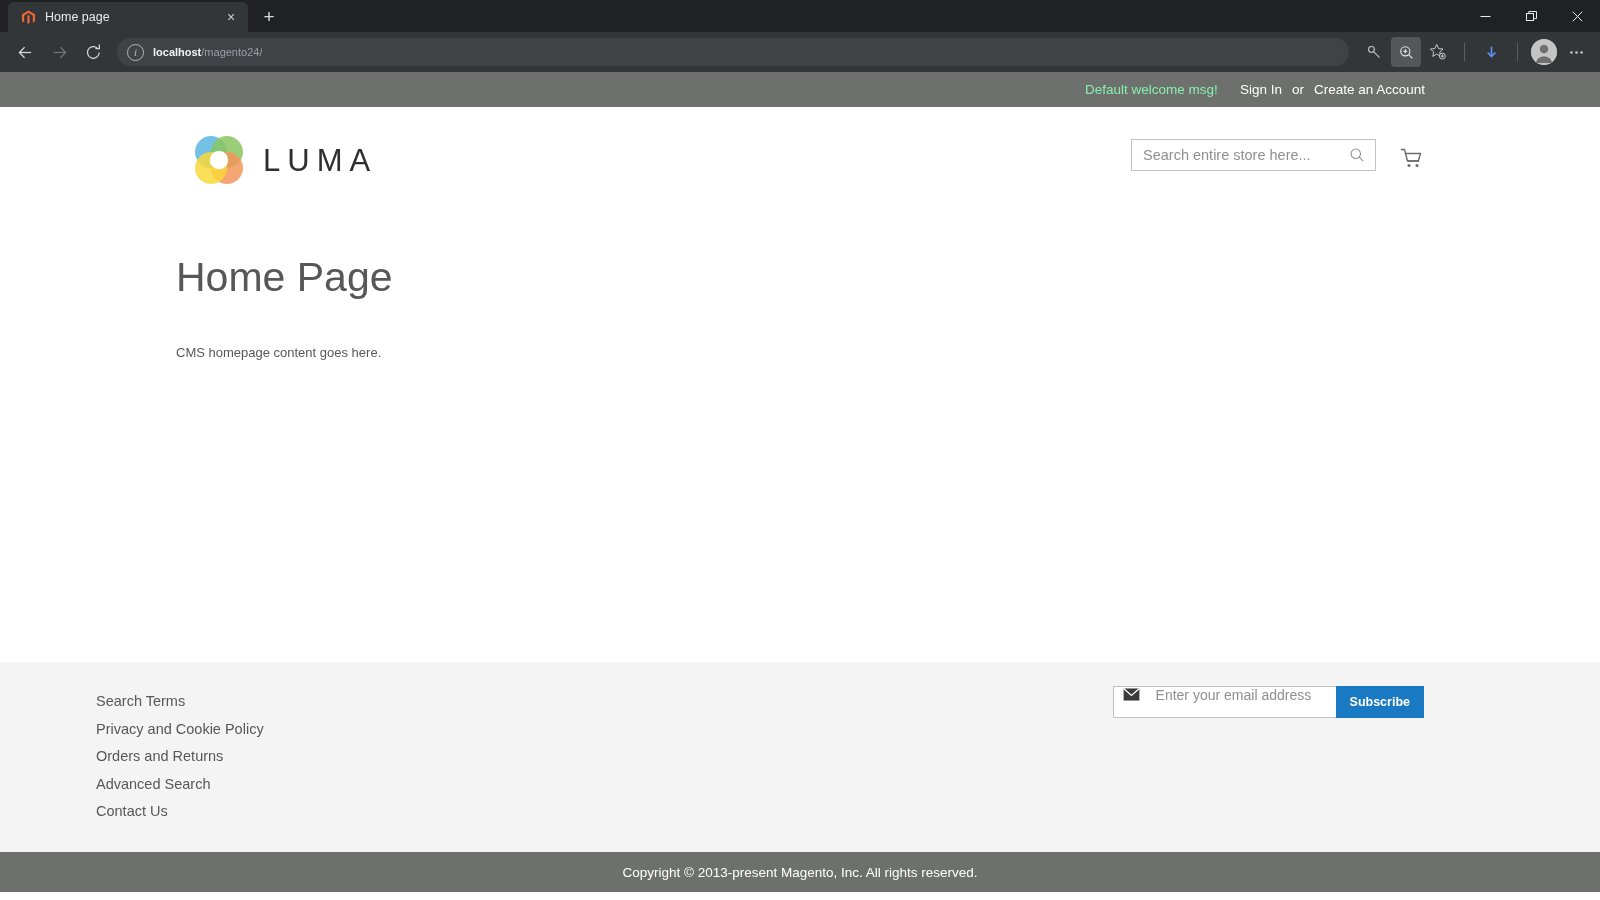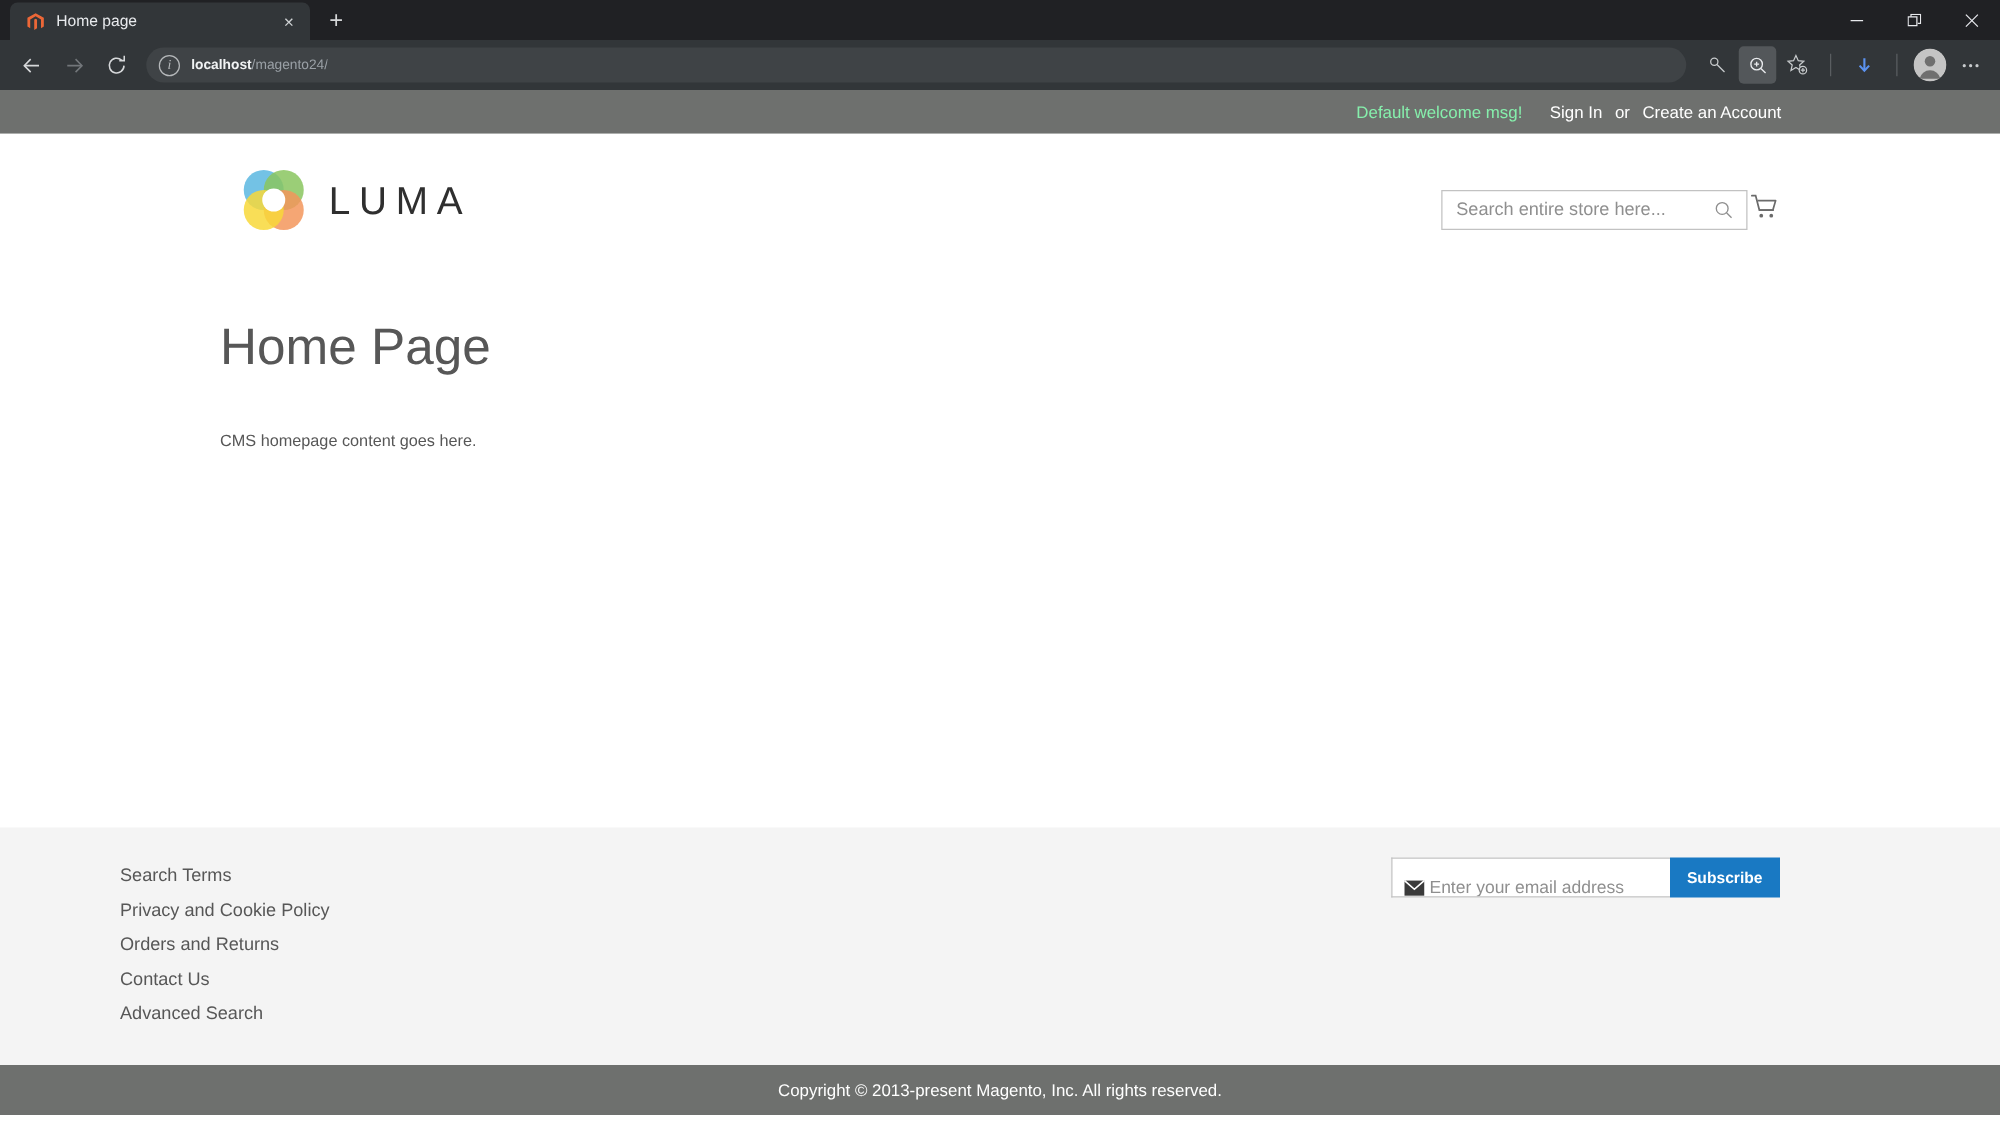--- a/index.html
+++ b/index.html
@@ -152,21 +152,21 @@
     display: flex; align-items: center; gap: 18px;
   }
   .logo-mark { width: 52px; height: 52px; flex: none; }
   .logo-text {
     font-size: 31px; letter-spacing: 7px; color: #2f2f2f;
     font-weight: 300; line-height: 1;
   }
 
   .header-right {
     position: absolute; right: 176px; top: 32px;
-    display: flex; align-items: flex-start;  margin-top: 13px;
+    display: flex; align-items: flex-end; gap: 22px;
   }
   .search-wrap {
     width: 245px; height: 32px;
     border: 1px solid #c2c2c2;
     background: #fff;
     display: flex; align-items: center;
     padding: 0 8px 0 11px;
   }
   .search-input {
     flex: 1; border: none; outline: none;
@@ -223,23 +223,23 @@
   }
   .newsletter {
     position: absolute; right: 176px; top: 24px;
     display: flex; align-items: stretch;
   }
   .nl-field {
     width: 223px; height: 32px;
     border: 1px solid #c2c2c2;
     border-right: none;
     background: #fff;
-    display: flex; align-items: flex-end;
+    display: flex; align-items: flex-start;
     padding-left: 9px;
-    gap: 4px;
+    gap: 16px;
   }
   .envelope { width: 17px; height: 13px; flex: none; }
   .nl-input {
     flex: 1; border: none; outline: none;
     font-size: 14px; color: #575757;
     font-family: "Liberation Sans", sans-serif;
     background: transparent; min-width: 0;
   }
   .nl-input::placeholder { color: #8f8f8f; opacity: 1; }
   .subscribe-btn {
@@ -432,22 +432,22 @@
     <div class="main">
       <h1 class="page-title">Home Page</h1>
       <p class="cms-text">CMS homepage content goes here.</p>
     </div>
 
     <div class="footer">
       <div class="footer-links">
         <a class="footer-link">Search Terms</a>
         <a class="footer-link">Privacy and Cookie Policy</a>
         <a class="footer-link">Orders and Returns</a>
+        <a class="footer-link">Advanced Search</a>
         <a class="footer-link">Contact Us</a>
-        <a class="footer-link">Advanced Search</a>
       </div>
 
       <div class="newsletter">
         <div class="nl-field">
           <span class="envelope">
             <svg width="17" height="13" viewBox="0 0 18 14">
               <rect x="0.5" y="0.5" width="17" height="13" fill="#3a3a3a"></rect>
               <polyline points="0.5,0.5 9,8 17.5,0.5" fill="none" stroke="#ffffff" stroke-width="1.4"></polyline>
             </svg>
           </span>

